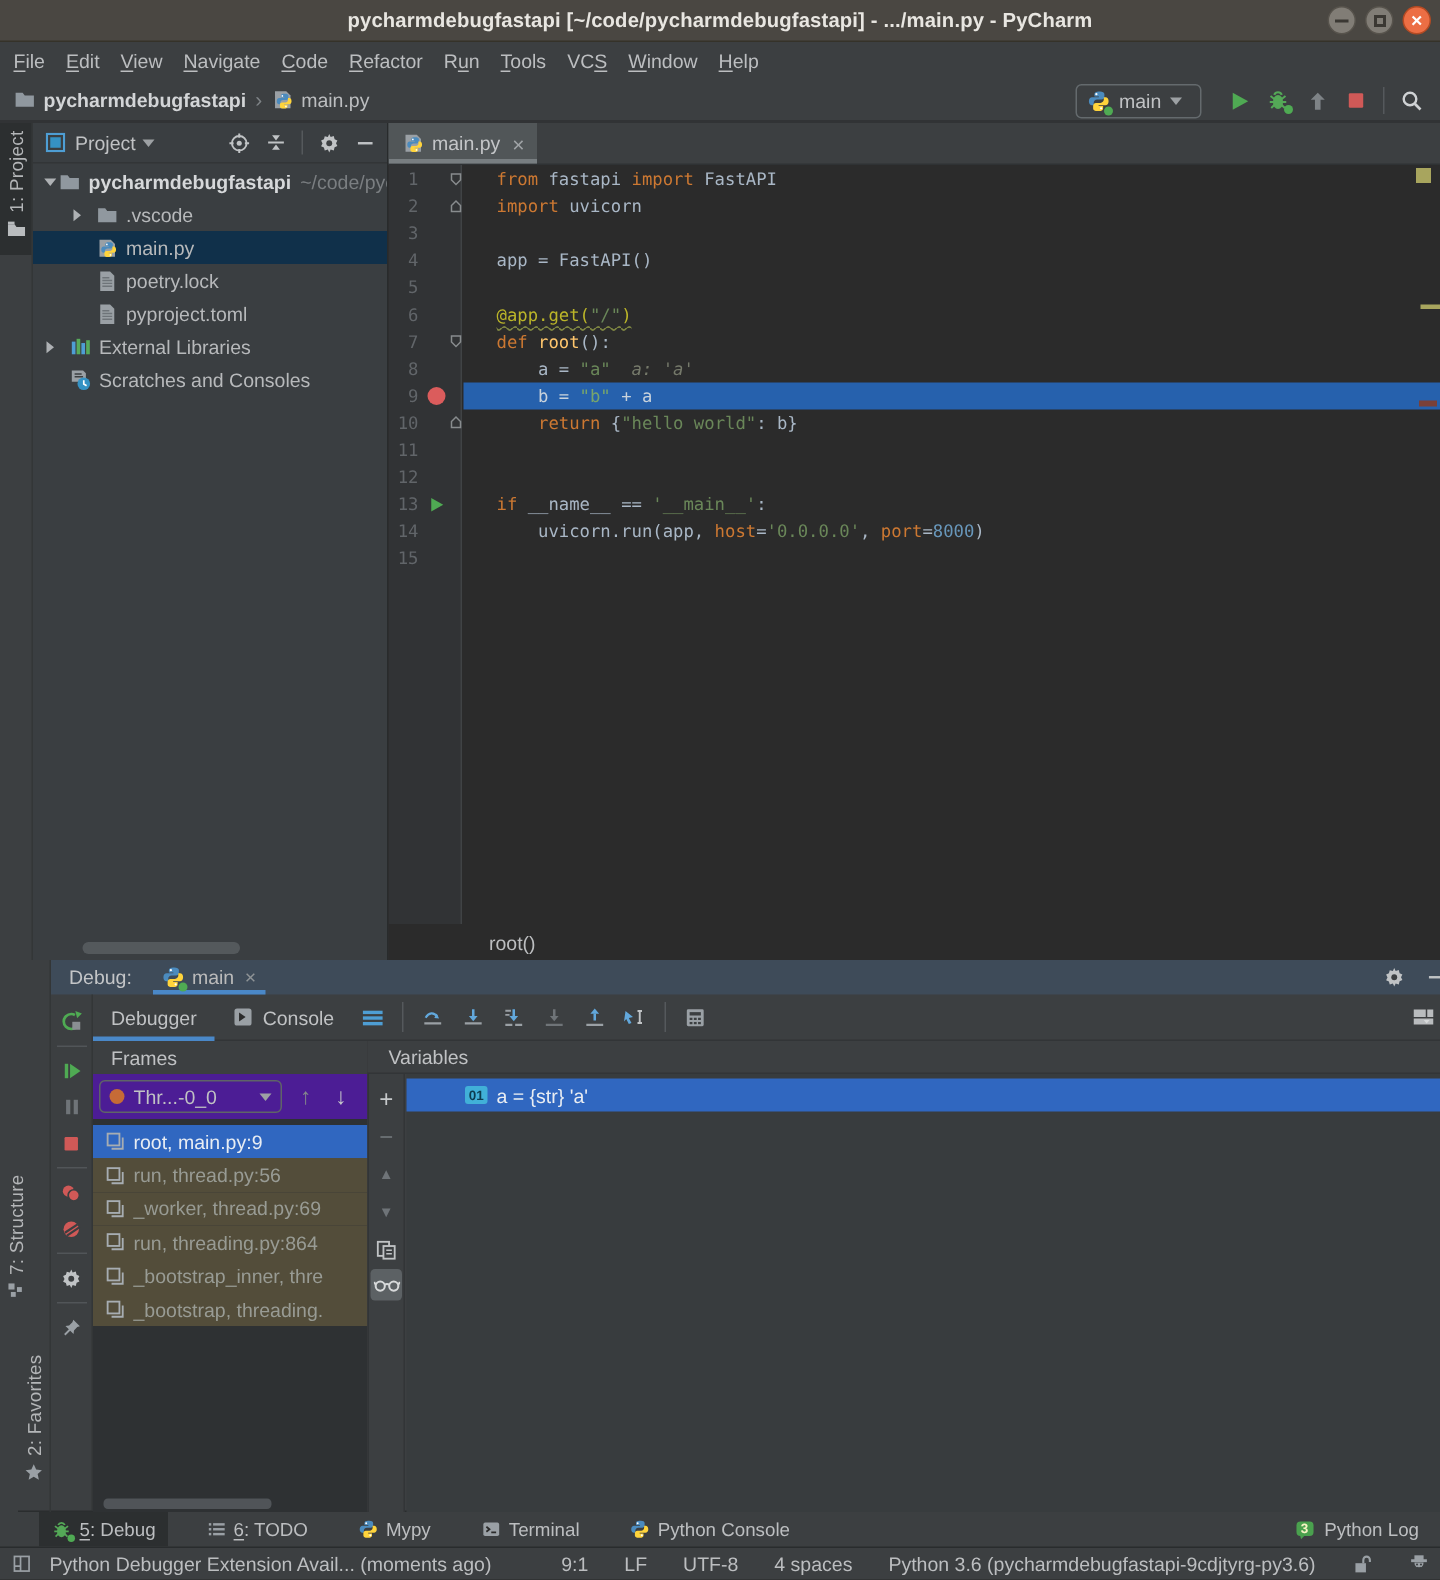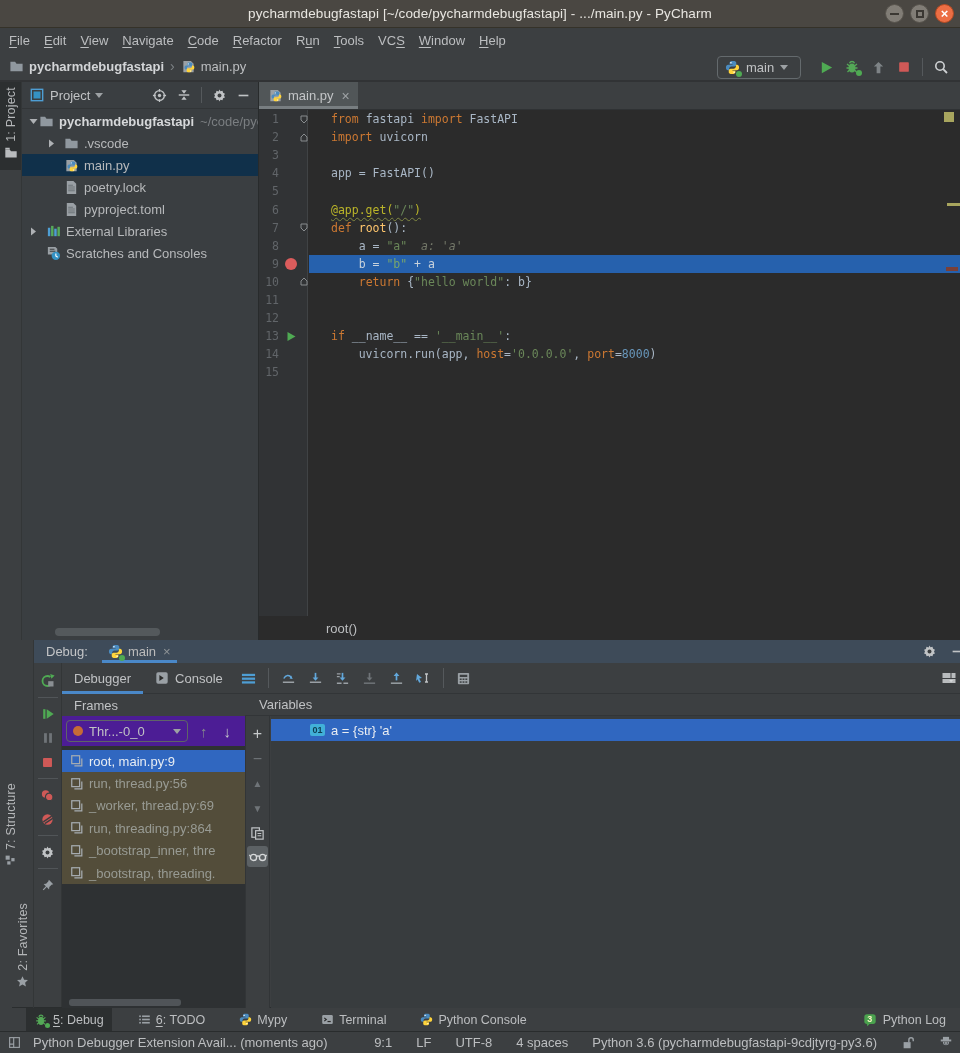--- a/index.html
+++ b/index.html
@@ -10,21 +10,21 @@
     font-size:13px; color:#bbbbbb; background:#3c3f41;
     -webkit-font-smoothing:antialiased;
   }
   .abs { position:absolute; }
   svg { display:block; }
   .u { text-decoration:underline; text-underline-offset:2px; }
 
   
   #titlebar { left:0; top:0; width:960px; height:28px; background:#4a4742;
     border-bottom:1px solid #353229; display:flex; align-items:center; justify-content:center; }
-  #title-text { font-weight:normal; font-size:13.5px; color:#e8e6e1; letter-spacing:.1px;}
+  #title-text { font-weight:bold; font-size:13.5px; color:#e8e6e1; letter-spacing:.1px;}
   #win-controls { position:absolute; right:6px; top:4px; display:flex; gap:6px; }
   .winbtn { width:19px; height:19px; border-radius:50%; display:flex; align-items:center;
     justify-content:center; font-size:12px; }
   .winbtn.gray { background:#817d76; border:1px solid #57534c; color:#3b3833; }
   .winbtn.orange { background:#ec6e44; border:1px solid #b44a23; color:#fff; }
   .winbtn .glyph-min { width:9px; height:2px; background:#3b3833; margin-top:1px;}
   .winbtn .glyph-max { width:8px; height:8px; border:2px solid #3b3833; }
   .winbtn .glyph-x { font-weight:bold; font-size:13px; line-height:1; margin-top:-1px;}
 
   

